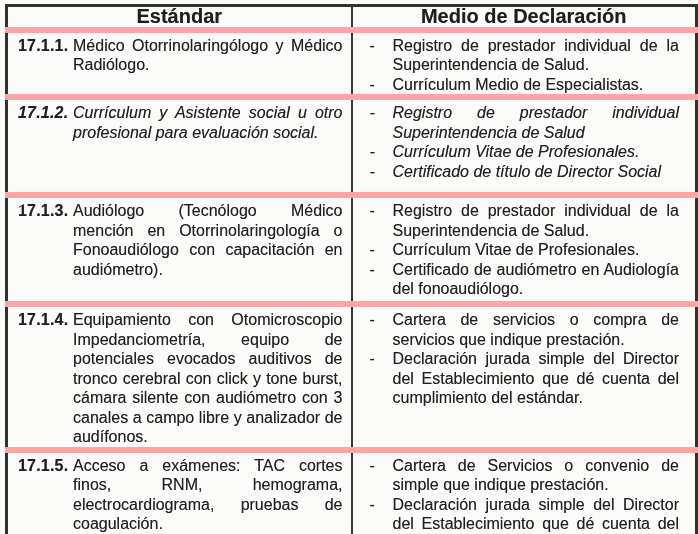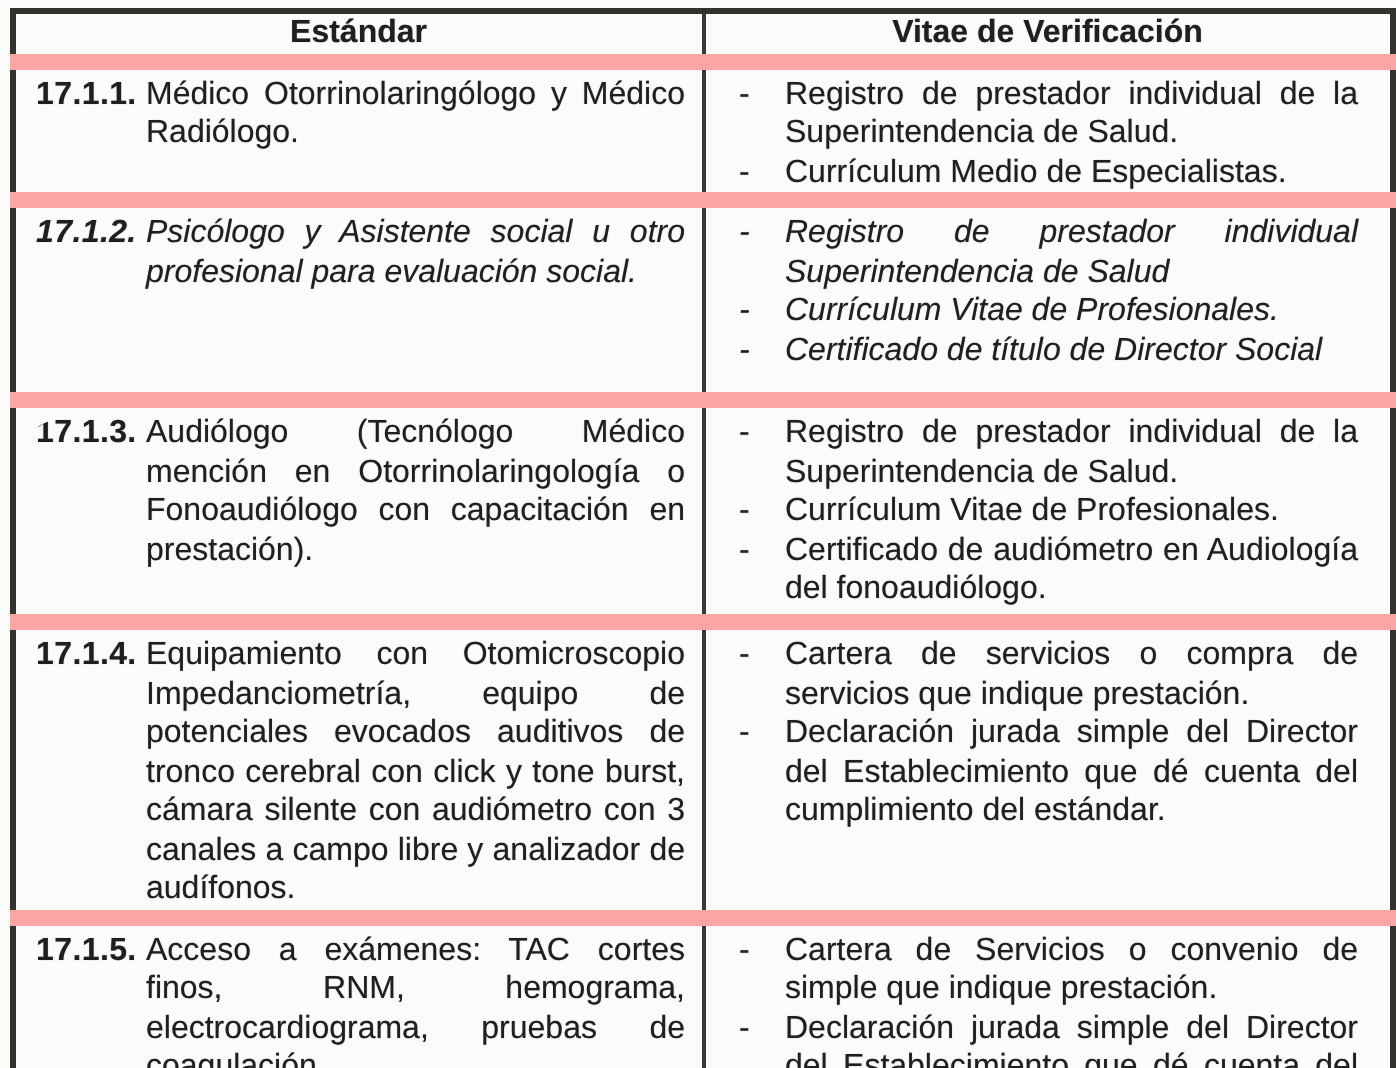--- a/index.html
+++ b/index.html
@@ -15,27 +15,27 @@
     border-collapse: collapse; table-layout: fixed;
     width: 690px;
     border: 3px solid #34322f;
     border-bottom-width: 4px;
     font-size: 16px; line-height: 19.5px;
     text-shadow: 0 0 0.5px rgba(45,45,45,.55);
   }
   col.c1 { width: 345px; }
   col.c2 { width: 345px; }
   th {
-    font-size: 16px; font-weight: 700; text-align: center;
+    font-size: 20px; font-weight: 700; text-align: center;
     height: 16px; vertical-align: middle; padding: 0;
     border-bottom: 3px solid #34322f;
   }
   th + th, td + td { border-left: 2px solid #3a3834; }
   td {
-    border-top: 8px solid #fca5a5;
+    border-top: 6px solid #fca5a5;
     vertical-align: top; padding: 0; overflow: hidden;
   }
   tr.r1 td { height: 55px; }
   tr.r2 td { height: 92px; font-style: italic; }
   tr.r3 td { height: 103px; border-radius: 32px; }
   tr.r4 td { height: 135px; }
   tr.r5 td { height: 111px; }
   .est {
     position: relative;
     padding: 3px 8px 0 65px;
@@ -59,21 +59,21 @@
 
 <div class="page">
   <table class="doc-table">
     <colgroup>
         <col class="c1">
         <col class="c2">
       </colgroup>
     <thead>
       <tr>
         <th>Estándar</th>
-        <th>Vitae de Verificación</th>
+        <th>Medio de Declaración</th>
       </tr>
     </thead>
     <tbody>
 
       <tr class="r1">
         <td>
           <div class="est">
             <span class="num">17.1.1.</span><span>Médico Otorrinolaringólogo y Médico Radiólogo.</span>
           </div>
         </td>
@@ -81,36 +81,36 @@
           <div class="ver">
             <div class="vitem"><span class="dash">-</span><span>Registro de prestador individual de la Superintendencia de Salud.</span></div>
             <div class="vitem"><span class="dash">-</span><span>Currículum Medio de Especialistas.</span></div>
           </div>
         </td>
       </tr>
 
       <tr class="r2">
         <td>
           <div class="est">
-            <span class="num">17.1.2.</span><span>Psicólogo y Asistente social u otro profesional para evaluación social.</span>
+            <span class="num">17.1.2.</span><span>Currículum y Asistente social u otro profesional para evaluación social.</span>
           </div>
         </td>
         <td>
           <div class="ver">
             <div class="vitem"><span class="dash">-</span><span>Registro de prestador individual Superintendencia de Salud</span></div>
             <div class="vitem"><span class="dash">-</span><span>Currículum Vitae de Profesionales.</span></div>
             <div class="vitem"><span class="dash">-</span><span>Certificado de título de Director Social</span></div>
           </div>
         </td>
       </tr>
 
       <tr class="r3">
         <td>
           <div class="est">
-            <span class="num">17.1.3.</span><span>Audiólogo (Tecnólogo Médico mención en Otorrinolaringología o Fonoaudiólogo con capacitación en prestación).</span>
+            <span class="num">17.1.3.</span><span>Audiólogo (Tecnólogo Médico mención en Otorrinolaringología o Fonoaudiólogo con capacitación en audiómetro).</span>
           </div>
         </td>
         <td>
           <div class="ver">
             <div class="vitem"><span class="dash">-</span><span>Registro de prestador individual de la Superintendencia de Salud.</span></div>
             <div class="vitem"><span class="dash">-</span><span>Currículum Vitae de Profesionales.</span></div>
             <div class="vitem"><span class="dash">-</span><span>Certificado de audiómetro en Audiología del fonoaudiólogo.</span></div>
           </div>
         </td>
       </tr>

